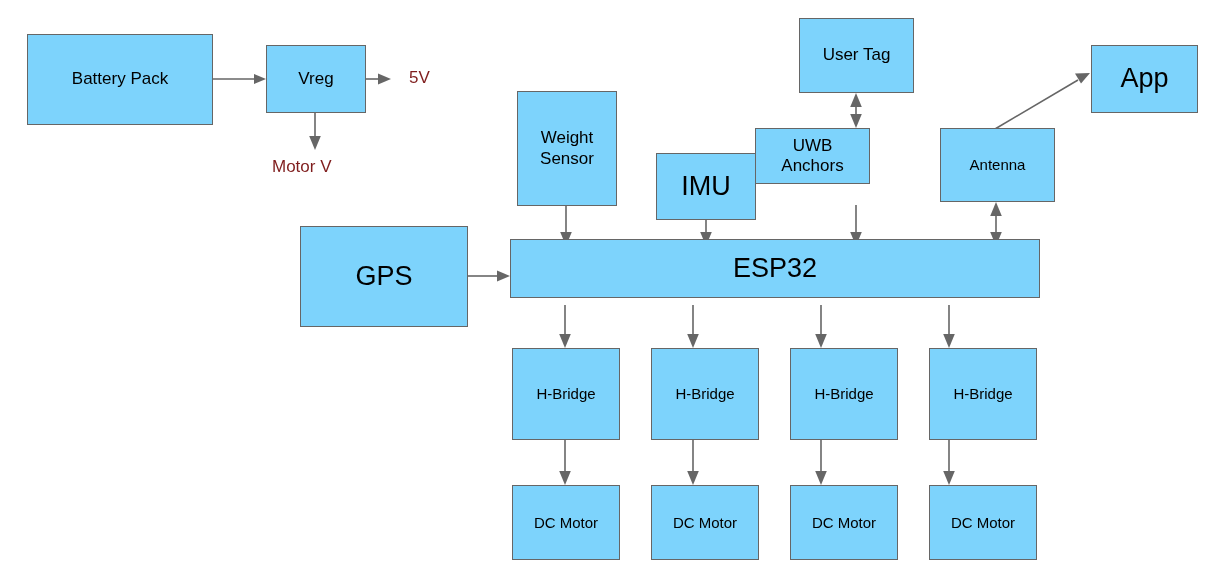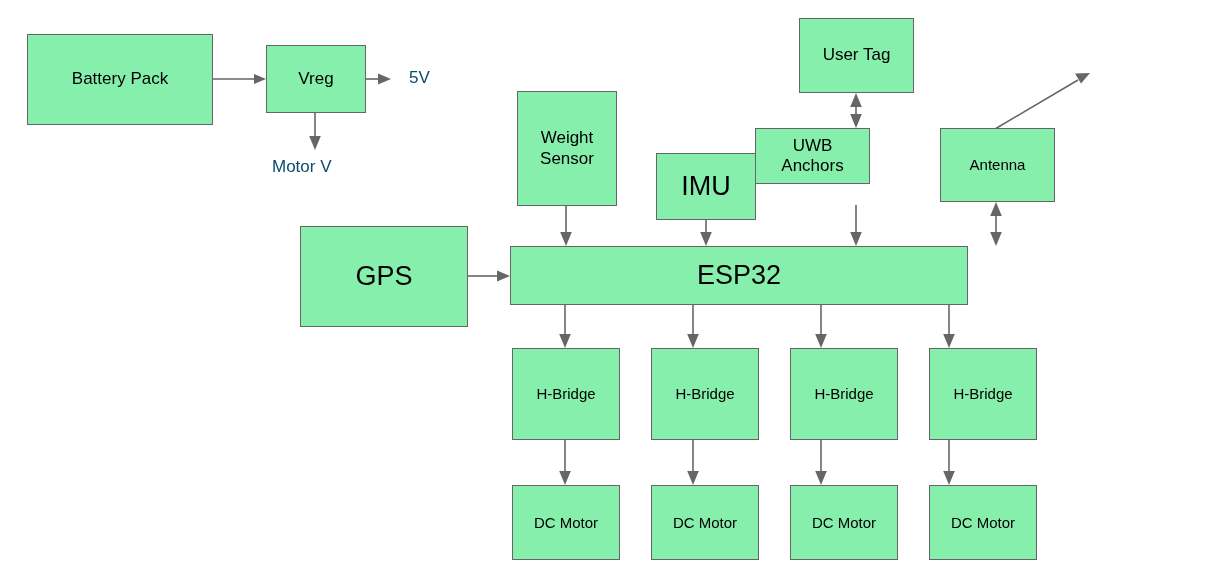--- a/index.html
+++ b/index.html
@@ -14,41 +14,41 @@
   #canvas {
     position: relative;
     width: 1216px;
     height: 572px;
     background: #ffffff;
     overflow: hidden;
   }
   .node {
     position: absolute;
     box-sizing: border-box;
-    background: #86efac;
+    background: #7dd3fc;
     border: 1px solid #666666;
     display: flex;
     align-items: center;
     justify-content: center;
     text-align: center;
     line-height: 1.18;
     color: #000000;
   }
   .node .lbl {
     display: block;
     white-space: pre-line;
     padding: 0 4px;
   }
   .sz-sm  { font-size: 15px; }
   .sz-md  { font-size: 17px; }
   .sz-xl  { font-size: 27px; }
   .freetext {
     position: absolute;
     font-size: 17px;
-    color: #0c4a6e;
+    color: #7f1d1d;
     white-space: nowrap;
   }
   svg.wires {
     position: absolute;
     left: 0;
     top: 0;
     width: 1216px;
     height: 572px;
     pointer-events: none;
   }
@@ -178,26 +178,29 @@
 
   <div class="node sz-md" style="left:755px; top:128px; width:115px; height:56px;">
     <span class="lbl">UWB
 Anchors</span>
   </div>
 
   <div class="node sz-sm" style="left:940px; top:128px; width:115px; height:74px;">
     <span class="lbl">Antenna</span>
   </div>
 
+  <div class="node sz-xl" style="left:1091px; top:45px; width:107px; height:68px;">
+    <span class="lbl">App</span>
+  </div>
 
   <div class="node sz-xl" style="left:300px; top:226px; width:168px; height:101px;">
     <span class="lbl">GPS</span>
   </div>
 
-  <div class="node sz-xl" style="left:510px; top:246px; width:458px; height:59px;">
+  <div class="node sz-xl" style="left:510px; top:239px; width:530px; height:59px;">
     <span class="lbl">ESP32</span>
   </div>
 
   <div class="node sz-sm" style="left:512px; top:348px; width:108px; height:92px;">
     <span class="lbl">H-Bridge</span>
   </div>
   <div class="node sz-sm" style="left:651px; top:348px; width:108px; height:92px;">
     <span class="lbl">H-Bridge</span>
   </div>
   <div class="node sz-sm" style="left:790px; top:348px; width:108px; height:92px;">

